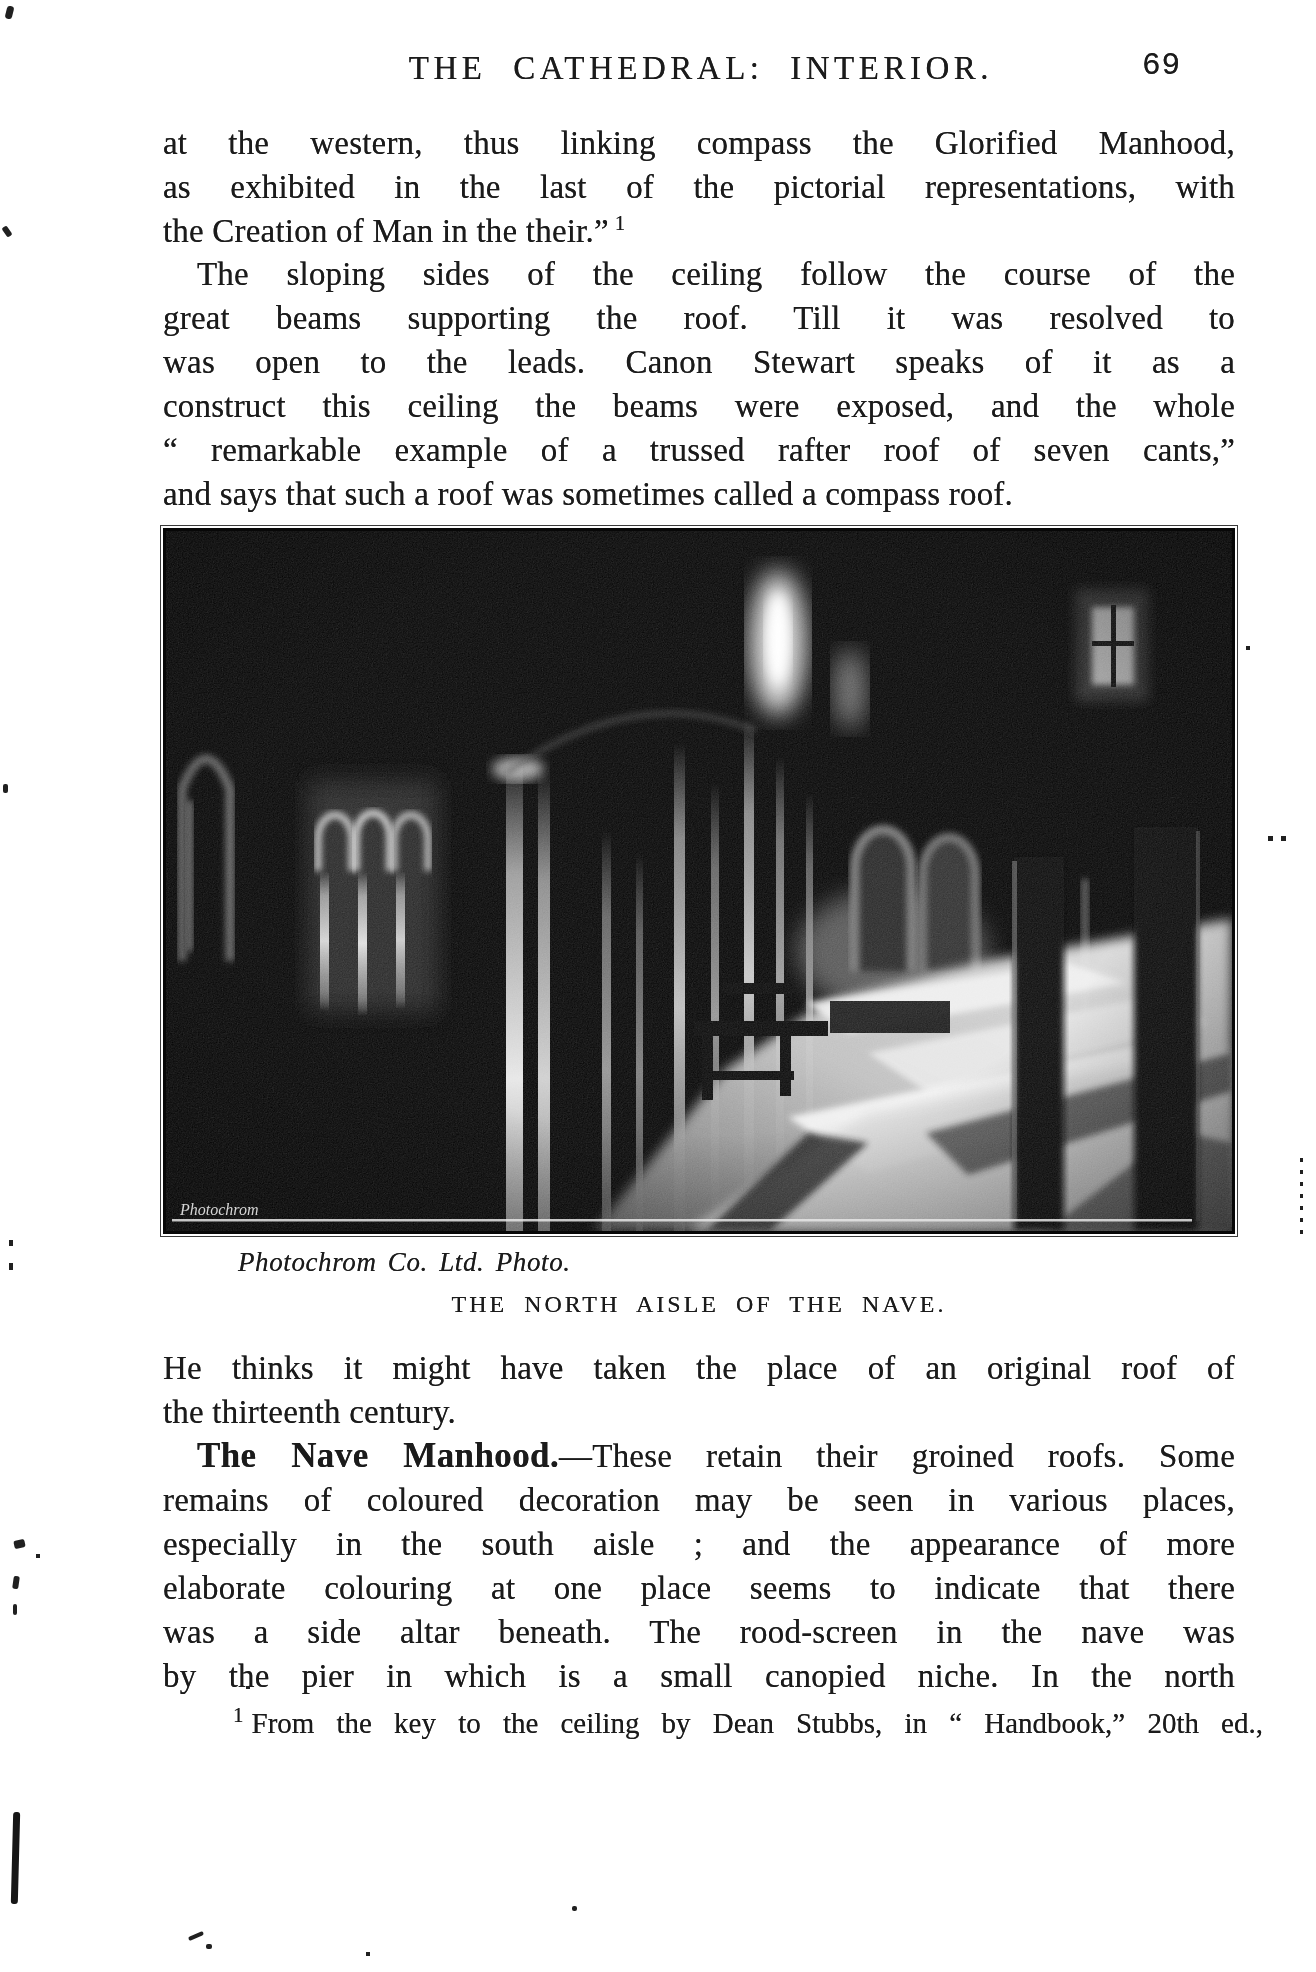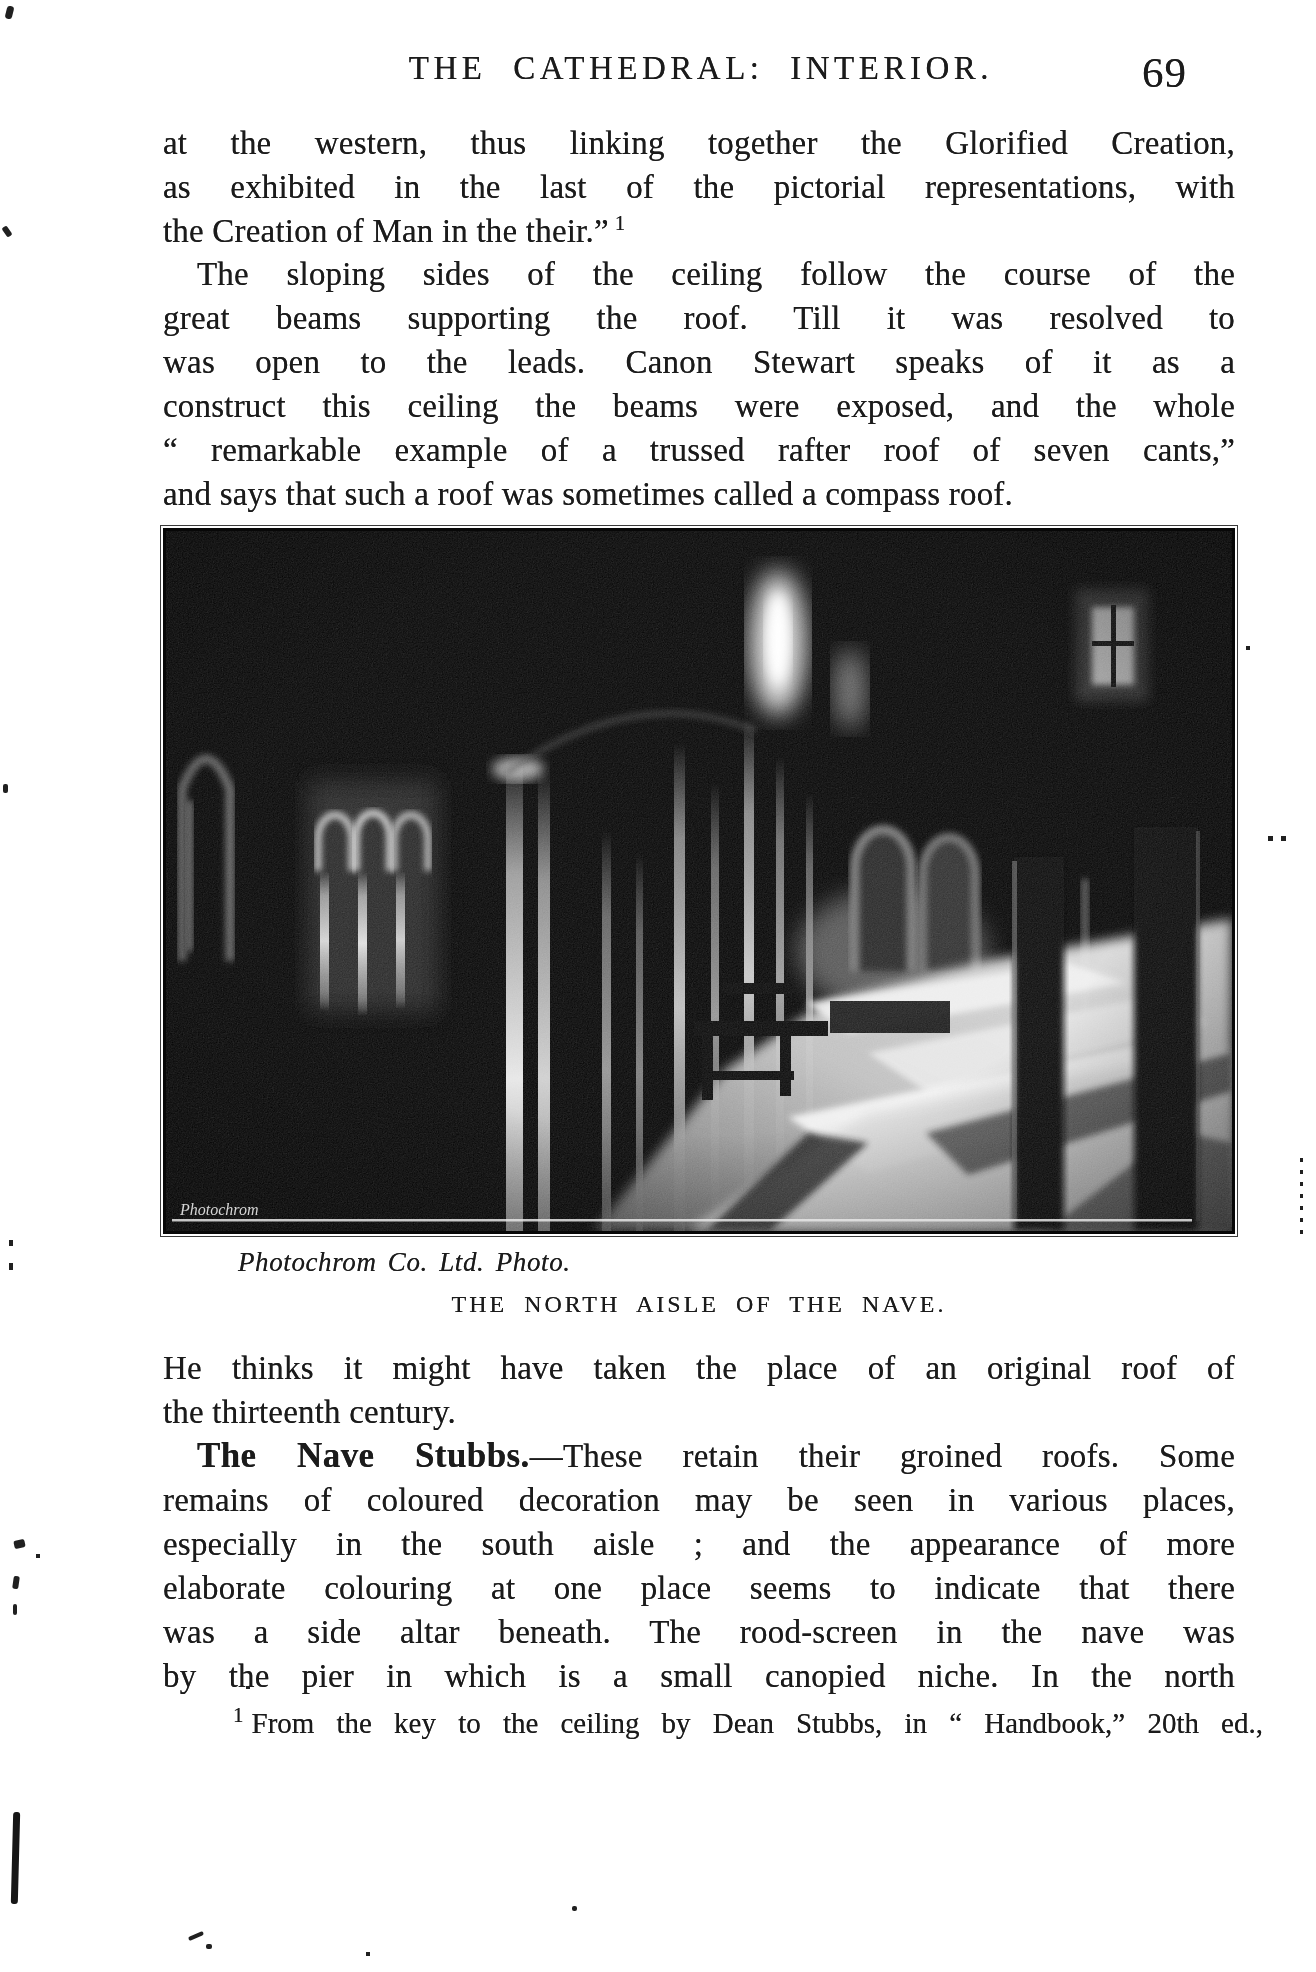--- a/index.html
+++ b/index.html
@@ -9,21 +9,21 @@
     font-family:"Liberation Serif","DejaVu Serif",serif;
   }
   .ink{ text-shadow:0 0 .5px rgba(20,20,20,.8); }
 
   
   .running-head{
     position:absolute;top:50px;left:163px;width:830px;text-align:right;
     font-size:33px;letter-spacing:4.5px;word-spacing:14px;white-space:nowrap;
   }
   .page-num{
-    position:absolute;top:48px;left:1142px;font-size:43px;letter-spacing:1px;
+    position:absolute;top:48px;left:1142px;font-size:31px;letter-spacing:1px;font-family:Liberation Mono, monospace;
   }
 
   
   .para{position:absolute;left:163px;width:1072px;font-size:33px;line-height:44px;letter-spacing:.2px;}
   .line{text-align:justify;text-align-last:justify;height:44px;overflow:visible;}
   .line.last{text-align-last:left;}
   .line.indent{text-indent:34px;}
   sup.fn{font-size:21px;vertical-align:super;line-height:0;margin-left:6px;}
   b.lead{font-weight:700;font-size:35px;letter-spacing:.4px;}
 
@@ -49,21 +49,21 @@
   
   .art{position:absolute;background:#202020;}
 </style>
 </head>
 <body>
 
 <div class="running-head ink">THE CATHEDRAL: INTERIOR.</div>
 <div class="page-num ink">69</div>
 
 <div class="para ink" style="top:121px;">
-  <div class="line">at the western, thus linking together the Glorified Creation,</div>
+  <div class="line">at the western, thus linking compass the Glorified Manhood,</div>
   <div class="line">as exhibited in the last of the pictorial representations, with</div>
   <div class="line last"><span>the Creation of Man in the their.”</span><sup class="fn">1</sup></div>
 </div>
 
 <div class="para ink" style="top:252px;">
   <div class="line indent">The sloping sides of the ceiling follow the course of the</div>
   <div class="line">great beams supporting the roof. Till it was resolved to</div>
   <div class="line">was open to the leads. Canon Stewart speaks of it as a</div>
   <div class="line">construct this ceiling the beams were exposed, and the whole</div>
   <div class="line">“ remarkable example of a trussed rafter roof of seven cants,”</div>
@@ -192,21 +192,21 @@
 
 <div class="credit ink">Photochrom Co. Ltd. Photo.</div>
 <div class="figcaption ink">THE NORTH AISLE OF THE NAVE.</div>
 
 <div class="para ink" style="top:1346px;">
   <div class="line">He thinks it might have taken the place of an original roof of</div>
   <div class="line last">the thirteenth century.</div>
 </div>
 
 <div class="para ink" style="top:1434px;">
-  <div class="line indent"><b class="lead">The Nave Stubbs.</b><span>—These retain their groined roofs. Some</span></div>
+  <div class="line indent"><b class="lead">The Nave Manhood.</b><span>—These retain their groined roofs. Some</span></div>
   <div class="line">remains of coloured decoration may be seen in various places,</div>
   <div class="line">especially in the south aisle ; and the appearance of more</div>
   <div class="line">elaborate colouring at one place seems to indicate that there</div>
   <div class="line">was a side altar beneath. The rood-screen in the nave was</div>
   <div class="line">by the pier in which is a small canopied niche. In the north</div>
 </div>
 
 <div class="footnote ink">
   <div class="line indent"><sup class="fn" style="margin-left:0;margin-right:8px;">1</sup><span>From the key to the ceiling by Dean Stubbs, in “ Handbook,” 20th ed.,</span></div>
 </div>

